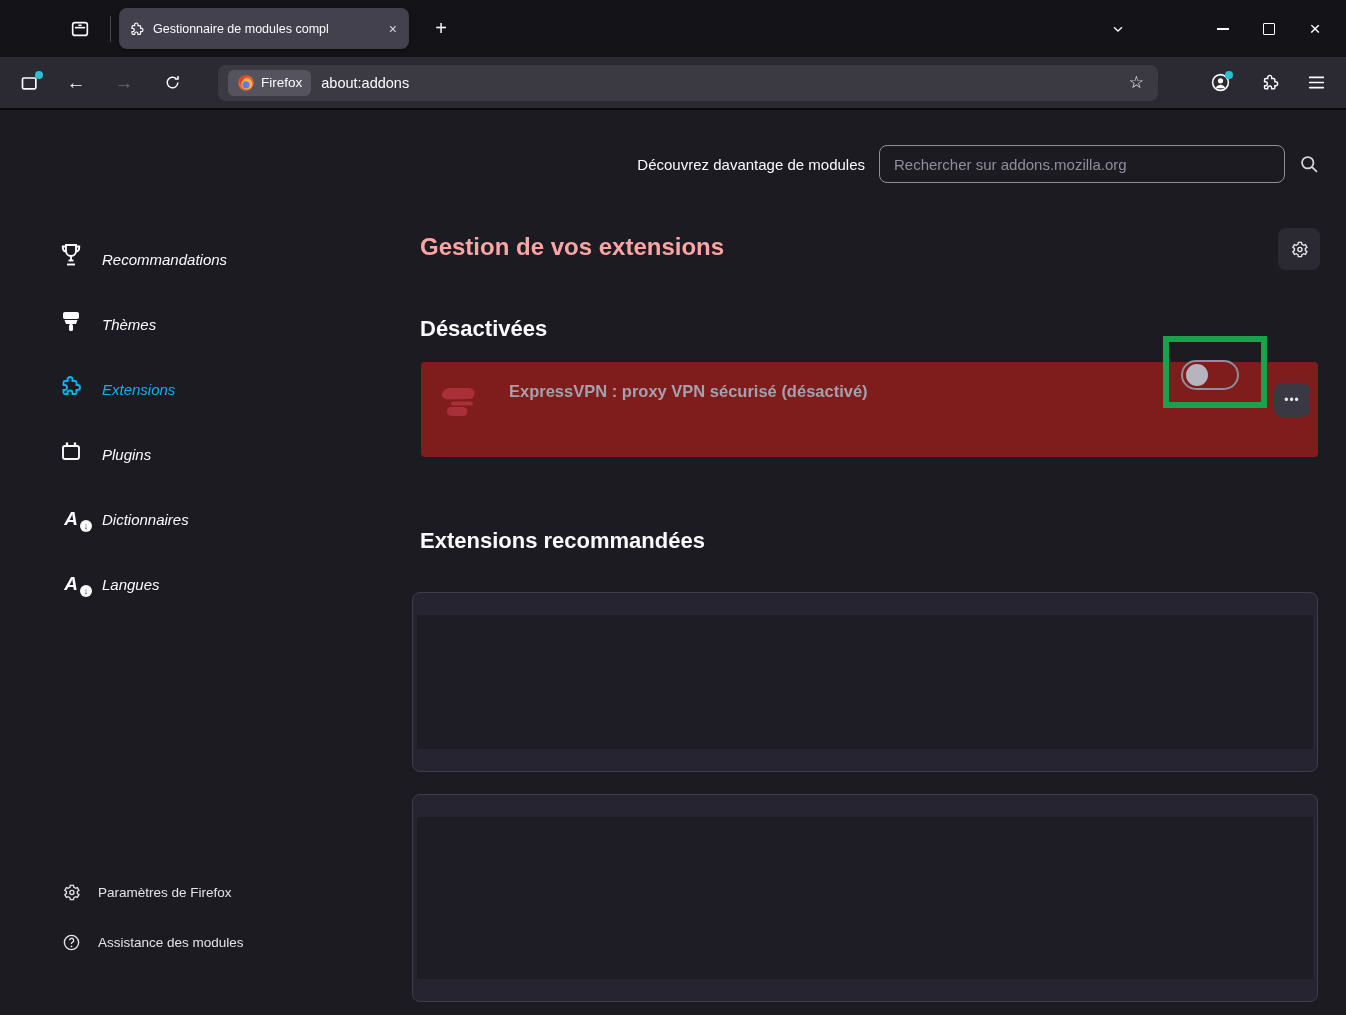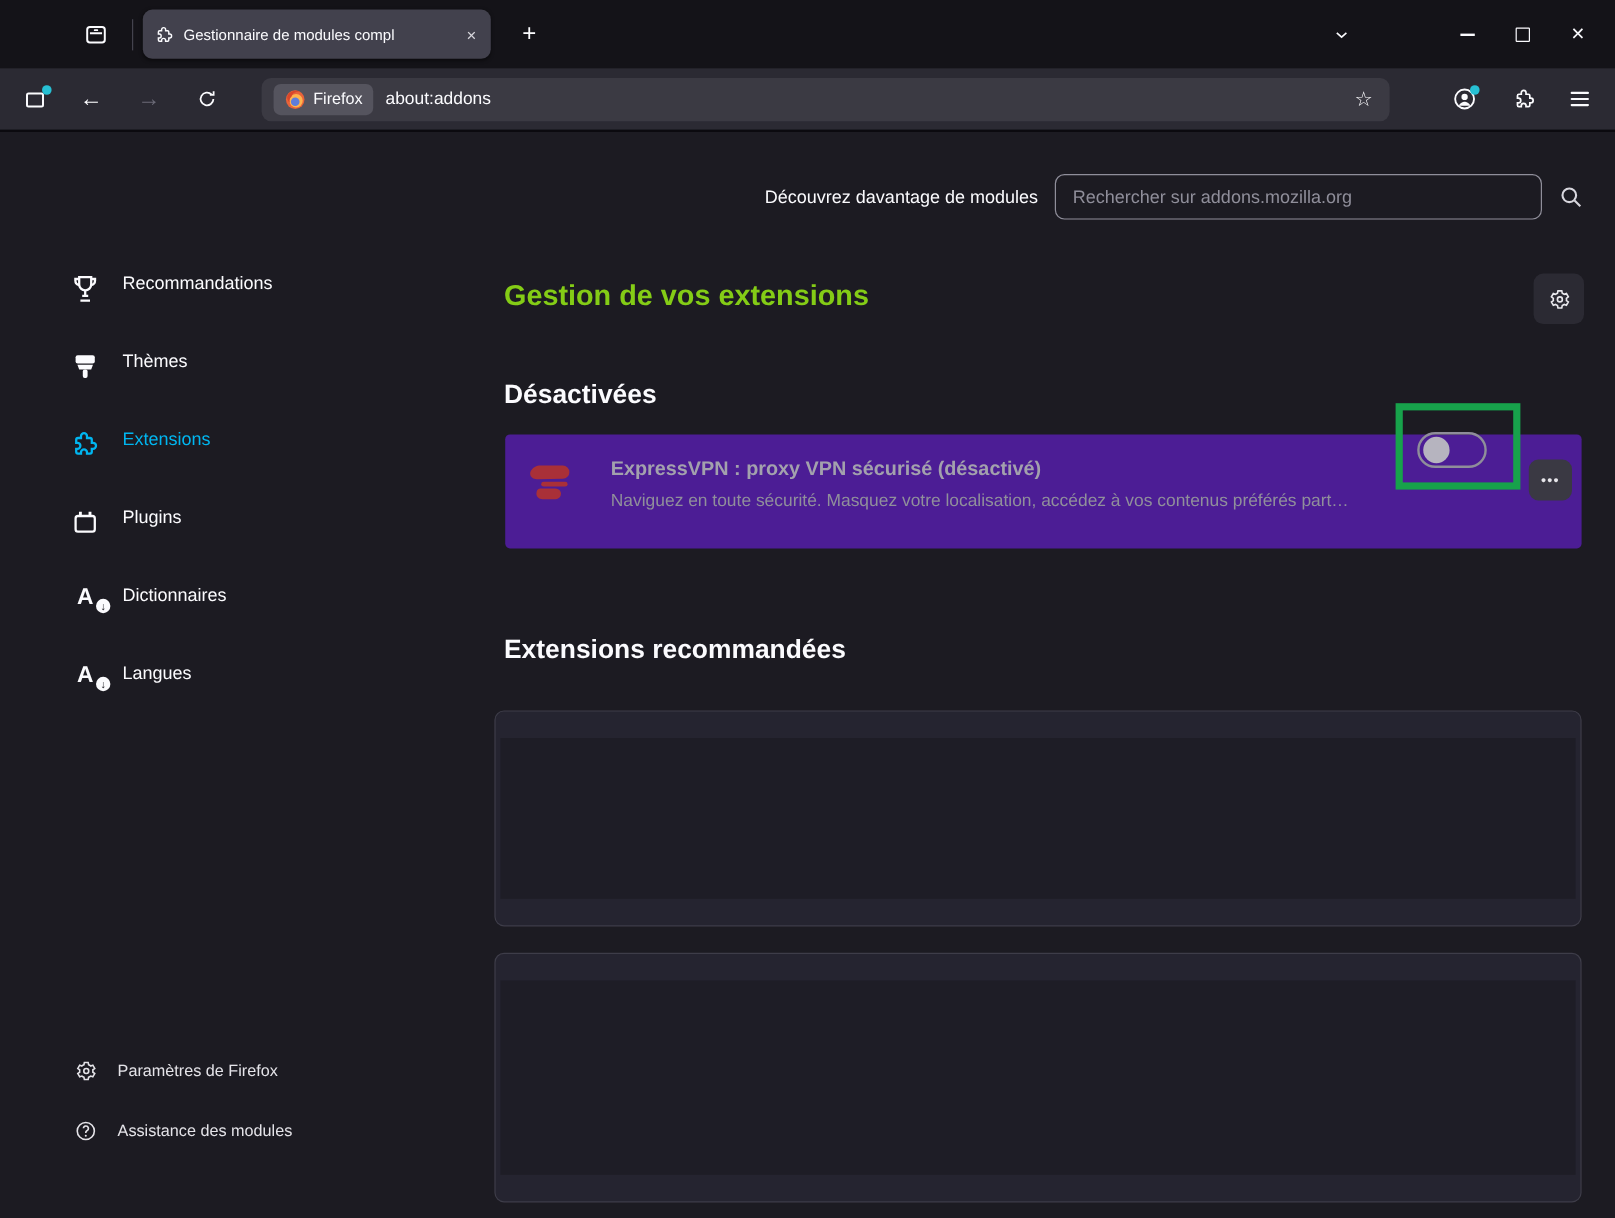--- a/index.html
+++ b/index.html
@@ -82,53 +82,53 @@
     font-family: "Liberation Sans", sans-serif; outline: none;
   }
   .amo-search::placeholder { color: #8f8e9a; }
   .mag-btn { background: none; border: none; color: #d7d6dd; cursor: pointer; display: flex; }
 
   
   .sidebar {
     position: absolute; left: 58px; top: 228px; display: flex; flex-direction: column; gap: 25px;
   }
   .side-item {
-    display: flex; align-items: flex-start; gap: 18px; height: 40px;
-    color: #fbfbfe; cursor: pointer; border-radius: 6px;
+    display: flex; align-items: flex-end; gap: 18px; height: 40px;
+    color: #fbfbfe; cursor: pointer; border-radius: 6px; font-style: italic;
   }
   .side-item .icon { width: 26px; display: flex; justify-content: center; }
   .side-item span.label { font-size: 15px; }
   .side-item.active { color: #00b6f0; }
   .a-icon { position: relative; font-weight: 700; font-size: 19px; line-height: 1; font-family: "Liberation Sans", sans-serif; }
   .a-icon .dl {
     position: absolute; right: -8px; bottom: -4px; width: 12px; height: 12px; border-radius: 50%;
     background: #fbfbfe; color: #1c1b22; font-size: 9px; font-weight: 700;
     display: flex; align-items: center; justify-content: center;
   }
   .sidebar-footer {
     position: absolute; left: 62px; top: 876px; display: flex; flex-direction: column; gap: 18px;
   }
   .foot-item { display: flex; align-items: center; gap: 17px; height: 32px; color: #e4e3e8; cursor: pointer; }
   .foot-item span.label { font-size: 13.5px; }
 
   
-  .main-title { position: absolute; left: 420px; top: 233px; font-size: 24px; font-weight: 700; color: #84cc16; }
+  .main-title { position: absolute; left: 420px; top: 233px; font-size: 24px; font-weight: 700; color: #fca5a5; }
   .options-btn {
     position: absolute; left: 1278px; top: 228px; width: 42px; height: 42px;
     background: #2b2a33; border: none; border-radius: 8px; color: #e8e7ec;
     display: flex; align-items: center; justify-content: center; cursor: pointer;
   }
   .section-h { position: absolute; font-size: 22px; font-weight: 700; color: #fbfbfe; }
   .sec-disabled { left: 420px; top: 316px; }
   .sec-recommended { left: 420px; top: 528px; }
 
   
   .addon-card {
     position: absolute; left: 421px; top: 362px; width: 897px; height: 95px;
-    background: #4c1d95; border-radius: 4px; display: flex; align-items: flex-start;
+    background: #7f1d1d; border-radius: 4px; display: flex; align-items: flex-start;
     padding: 20px 16px 0 18px; gap: 30px;
   }
   .addon-logo { width: 40px; height: 36px; flex: 0 0 auto; margin-top: 2px; }
   .addon-text { overflow: hidden; }
   .addon-name { font-size: 16.5px; font-weight: 700; color: #a3a1ad; white-space: nowrap; }
   .addon-desc { font-size: 14.5px; color: #908f9b; margin-top: 9px; white-space: nowrap; }
 
   .toggle {
     position: absolute; left: 1181px; top: 360px; width: 58px; height: 30px;
     border: 2px solid #8f8e9a; border-radius: 15px; background: transparent; cursor: pointer; z-index: 2;
@@ -383,21 +383,20 @@
   <div class="addon-card">
     <span class="addon-logo">
       <svg width="40" height="36" viewBox="0 0 40 36" fill="#a93038">
         <path d="M10 4c-5 1-8 5-7 8 .8 2.6 4 3.6 7 3.4L30 15a5.5 5.5 0 0 0 5.5-5.5A5.5 5.5 0 0 0 30 4z"></path>
         <rect x="12" y="17.5" width="22" height="4" rx="2"></rect>
         <path d="M11 23h13a4.5 4.5 0 0 1 0 9H13c-3 0-5-2-5-4.5S9 23 11 23z"></path>
       </svg>
     </span>
     <span class="addon-text">
       <div class="addon-name">ExpressVPN : proxy VPN sécurisé (désactivé)</div>
-      <div class="addon-desc">Naviguez en toute sécurité. Masquez votre localisation, accédez à vos contenus préférés part…</div>
     </span>
   </div>
 
   <button class="toggle" aria-checked="false">
     <span class="knob"></span>
   </button>
   <button class="more-btn">•••</button>
   <div class="annotation-box"></div>
 
   <h2 class="section-h sec-recommended">Extensions recommandées</h2>

